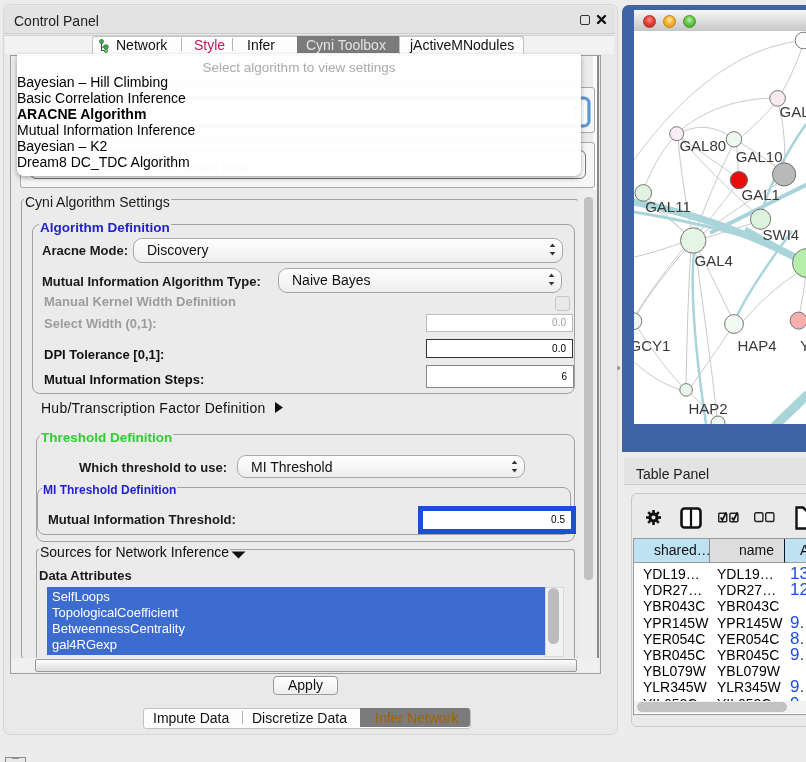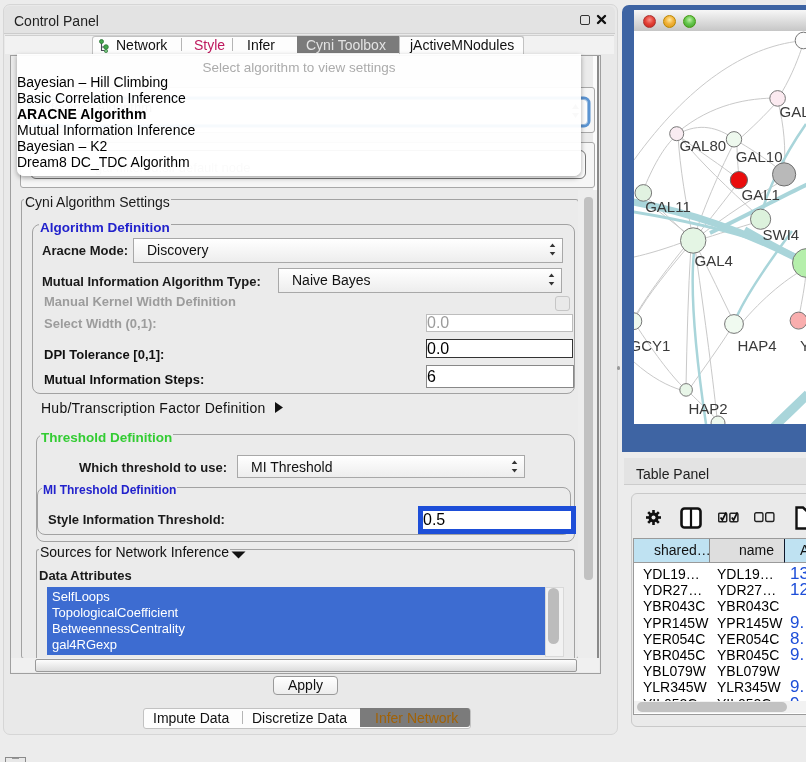--- a/index.html
+++ b/index.html
@@ -1,22 +1,22 @@
 <!DOCTYPE html>
 <html><head><meta charset="utf-8"><style>
 html,body{margin:0;padding:0}
 body{width:806px;height:762px;background:#ececec;font-family:"Liberation Sans",sans-serif;position:relative;overflow:hidden}
 .abs{position:absolute}
 .b{font-weight:bold}
 .f14{position:absolute;font-size:14px;line-height:16px;color:#111;white-space:nowrap}
 .lbl{position:absolute;font-size:13px;font-weight:bold;color:#1a1a1a;white-space:nowrap}
 .grp{position:absolute;border:1px solid #a2a2a2;border-radius:8px}
 .gl{position:absolute;top:-5px;font-size:14px;background:#ebebeb;padding:0 1px;white-space:nowrap;line-height:15px}
-.fld{position:absolute;background:#fff;text-align:left;font-size:16px;line-height:19px;padding-right:6px}
-.combo{position:absolute;border:1px solid #a8a8a8;border-radius:0;background:linear-gradient(#ffffff,#ededed);font-size:14px;color:#111}
+.fld{position:absolute;background:#fff;text-align:right;font-size:10px;line-height:19px;padding-right:6px}
+.combo{position:absolute;border:1px solid #a8a8a8;border-radius:9px;background:linear-gradient(#ffffff,#ededed);font-size:14px;color:#111}
 .cbt{position:absolute;left:13px;top:3px;white-space:nowrap}
 .spin{position:absolute;right:6px;top:4px;width:7px}
 </style></head><body>
 
 
 <div class="abs" style="left:3px;top:4px;width:613px;height:729px;background:#e9e9e9;border:1px solid #d6d6d6;border-radius:7px"></div>
 <div class="abs" style="left:4px;top:6px;width:611px;height:27px;background:#e3e3e3;border-bottom:1px solid #cccccc;border-radius:6px 6px 0 0"></div>
 <div class="abs f14" style="left:14px;top:13px;color:#222">Control Panel</div>
 <div class="abs" style="left:580px;top:15px;width:8px;height:8px;border:1.5px solid #333;border-radius:2px"></div>
 <svg class="abs" style="left:596px;top:14px" width="11" height="11" viewBox="0 0 11 11">
@@ -111,21 +111,21 @@
 <div class="combo" style="left:237px;top:455px;width:286px;height:21px">
     <span class="cbt">MI Threshold</span>
   <svg class="spin" width="6" height="13" viewBox="0 0 6 13">
       <path d="M3 0.5 L5.8 4 L0.2 4 Z" fill="#333"></path>
       <path d="M3 12.5 L5.8 9 L0.2 9 Z" fill="#333"></path>
     </svg>
   </div>
 <div class="grp" style="left:37px;top:487px;width:532px;height:46px">
   <div class="gl b" style="left:4px;color:#2222cc;font-size:12px">MI Threshold Definition</div>
 </div>
-<div class="lbl" style="left:48px;top:512px">Style Information Threshold:</div>
+<div class="lbl" style="left:48px;top:512px">Mutual Information Threshold:</div>
 <div class="fld" style="left:418px;top:506px;width:142px;height:18px;line-height:18px;border:5px solid #1d4ed8;color:#000">0.5</div>
 
 
 <div class="grp" style="left:36px;top:549px;width:537px;height:108px;border-bottom:none;border-radius:3px 3px 0 0">
   <div class="gl" style="left:2px;color:#111">Sources for Network Inference</div>
 </div>
 <svg class="abs" style="left:231px;top:551px" width="15" height="8" viewBox="0 0 15 8">
     <path d="M0.5 0.5 L14.5 0.5 L7.5 7.5 Z" fill="#111"></path>
   </svg>
 <div class="lbl" style="left:39px;top:568px">Data Attributes</div>

